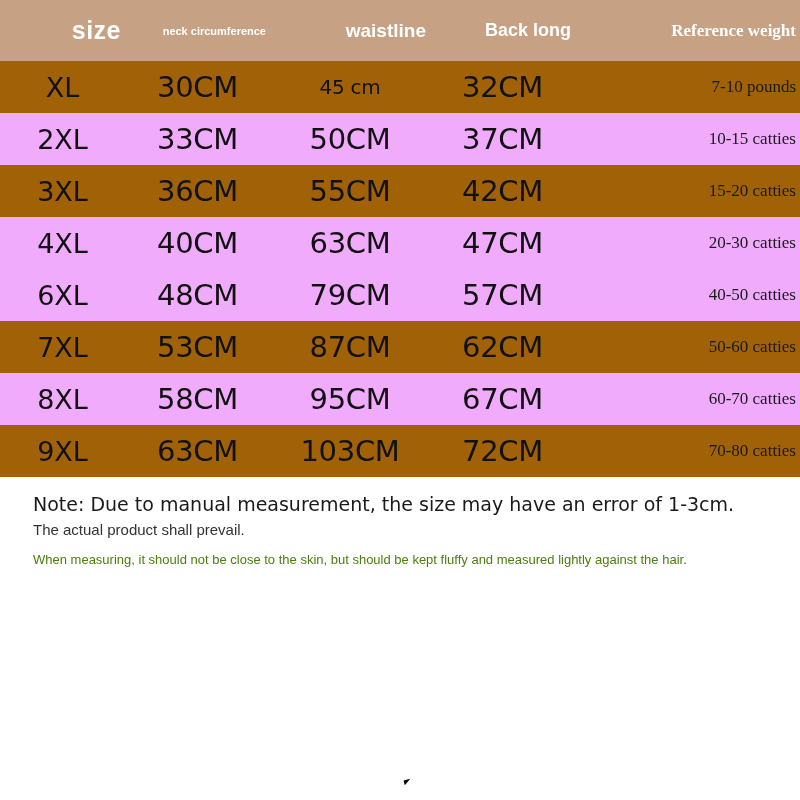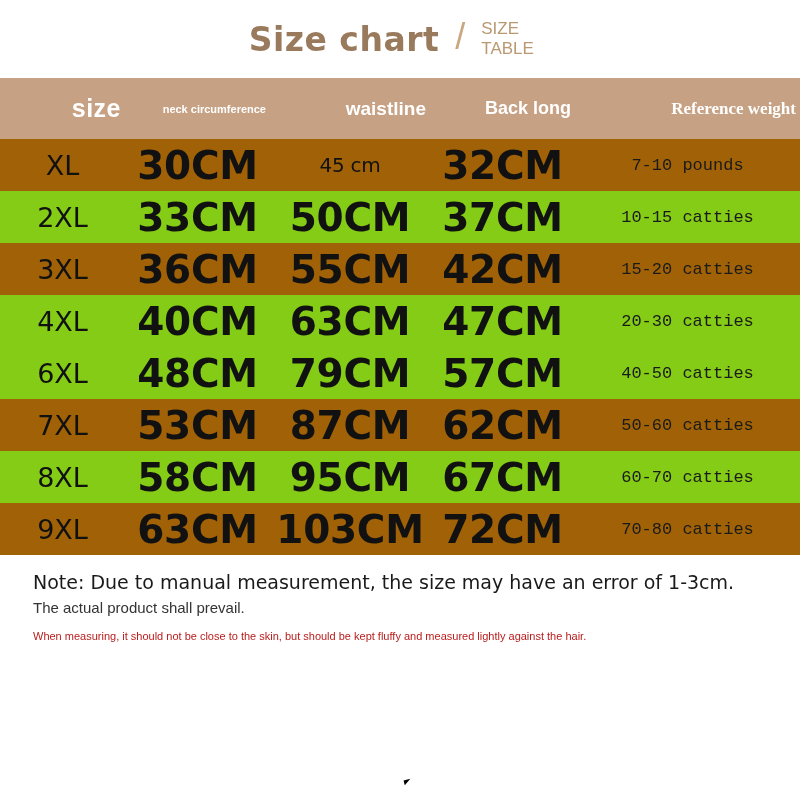--- a/index.html
+++ b/index.html
@@ -76,91 +76,87 @@
     padding: 0 4px;
   }
   th.th-size { font-size: 25px; letter-spacing: 0.5px; }
   th.th-neck { font-size: 11px; }
   th.th-waist { font-size: 19px; }
   th.th-back { font-size: 18px; }
   th.th-ref { font-size: 17px; font-family: Liberation Serif, serif; }
 
   tbody tr { height: 52px; }
   tbody tr.odd { background: #a16207; }
-  tbody tr.even { background: #84cc16; }
+  tbody tr.even { background: #f0abfc; }
 
   tbody td {
     text-align: center;
     vertical-align: middle;
     color: #111111;
     padding: 0 4px;
   }
   td.cell-size {
     font-size: 27px;
     font-family: "DejaVu Sans", sans-serif;
     font-weight: 500;
   }
   td.cell-measure {
-    font-size: 39px;
-    font-family: "DejaVu Sans", sans-serif;
-    font-weight: bold;
+    font-size: 29px;
+    font-family: "DejaVu Sans", sans-serif;
+    font-weight: normal;
     letter-spacing: -0.3px;
   }
   td.cell-measure.small {
     font-size: 20px;
     font-weight: normal;
   }
   td.cell-ref {
     font-size: 17px;
-    font-family: Liberation Mono, monospace;
+    font-family: Liberation Serif, serif;
     color: #1a1a1a;
+    text-align: right;
   }
 
   
   .notes {
     padding: 16px 33px 0 33px;
   }
   .note-main {
     font-size: 19px;
     color: #1a1a1a;
     font-family: "DejaVu Sans", sans-serif;
     margin-bottom: 6px;
   }
   .note-tiny {
     font-size: 15px;
     color: #333333;
     margin-bottom: 14px;
   }
   .note-line {
-    font-size: 11px;
-    color: #b91c1c;
+    font-size: 13px;
+    color: #4d7c0f;
     margin-bottom: 15px;
   }
   .cursor {
     position: absolute;
     left: 404px;
     top: 779px;
     width: 0;
     height: 0;
     border-left: 7px solid #000;
     border-bottom: 5px solid transparent;
     border-right: 4px solid transparent;
     transform: rotate(-14deg);
   }
 </style>
 </head>
 <body>
 
 <div class="page">
 
-  <div class="header">
-    <span class="header-title">Size chart</span>
-    <span class="header-slash">/</span>
-    <span class="header-sub">SIZE TABLE</span>
-  </div>
 
   <table class="size-table">
     <colgroup>
       <col class="c0">
         <col class="c1">
         <col class="c2">
         <col class="c3">
         <col class="c4">
     </colgroup>
     <thead>

